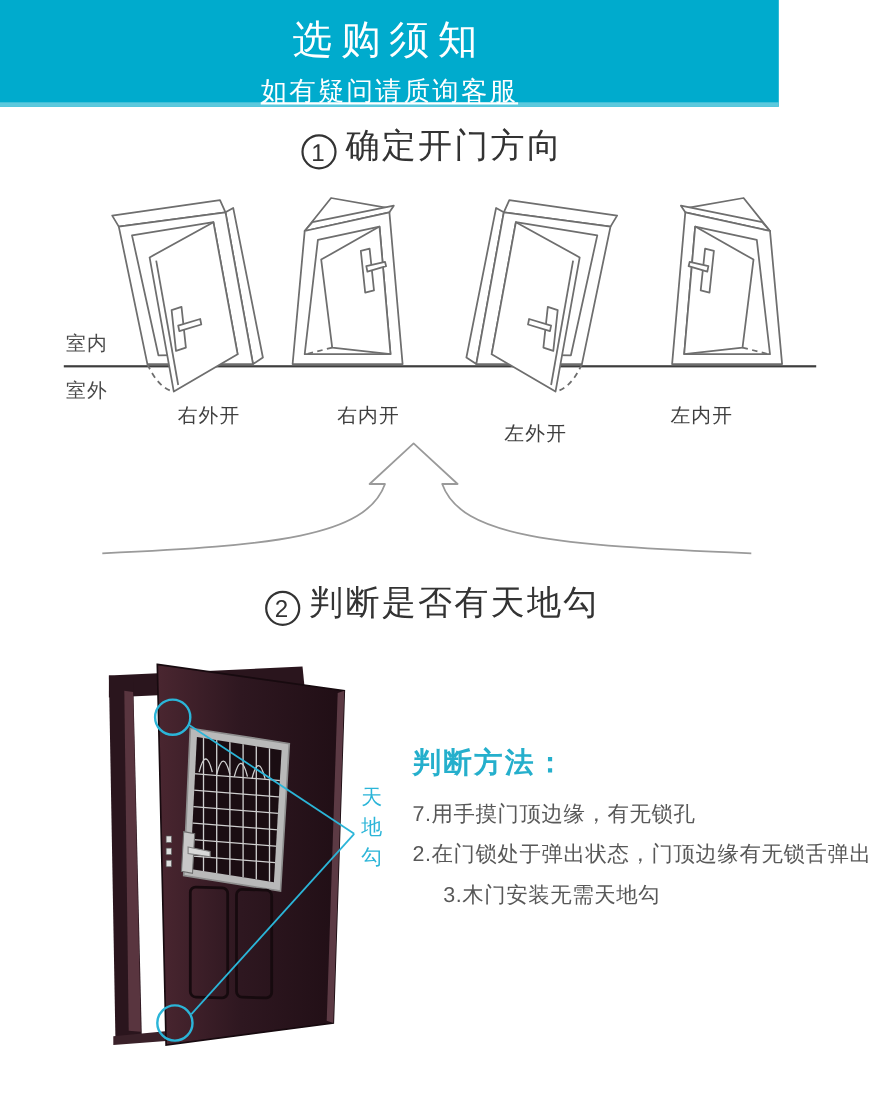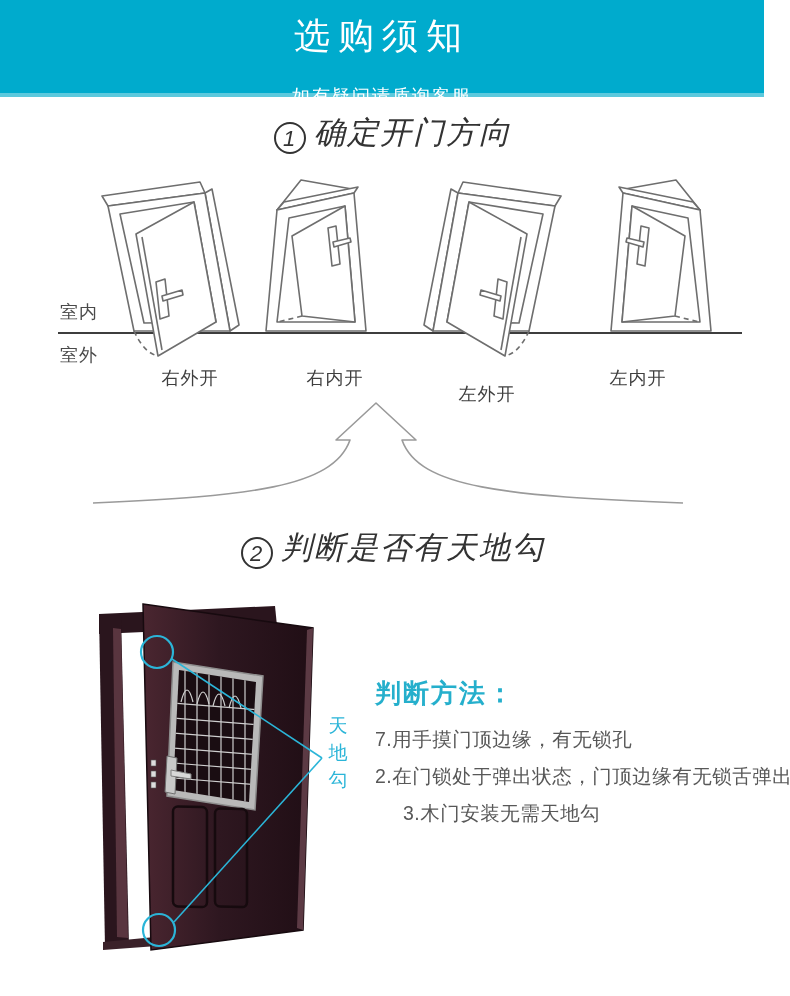--- a/index.html
+++ b/index.html
@@ -6,35 +6,35 @@
   html,body { background:#ffffff; }
   body { font-family:"Liberation Sans","DejaVu Sans",sans-serif; }
   .page {
     position:relative; width:790px; height:996px; margin:0 auto;
     background:#ffffff; overflow:hidden;
   }
   .abs { position:absolute; }
 
   
   .header {
-    position:absolute; left:0; top:0; width:764px; height:97px;
+    position:absolute; left:0; top:0; width:708px; height:97px;
     background:#00ABCD; text-align:center; color:#ffffff;
     border-bottom:4px solid #5cc9dd;
   }
   .header-title {
     padding-top:12px; font-size:36px; letter-spacing:8px; font-weight:400;
   }
   .header-sub {
-    margin-top:23px; font-size:18px; letter-spacing:2px; font-weight:300;text-decoration:underline;
+    margin-top:6px; font-size:24px; letter-spacing:2px; font-weight:300;text-decoration:underline;
   }
 
   
   .section-title {
     position:absolute; left:0; width:786px; text-align:center;
-    color:#333333; font-size:31px; font-weight:300; letter-spacing:2px;font-style:italic;
+    color:#333333; font-size:31px; font-weight:300; letter-spacing:2px;
   }
   .num-circle {
     display:inline-block; width:32px; height:32px; line-height:30px;
     border:2px solid #333; border-radius:50%; font-size:22px; font-weight:300;
     text-align:center; vertical-align:-3px; margin-right:8px;
   }
 
   .ground-line {
     position:absolute; left:58px; top:332px; width:684px; height:2px;
     background:#3d3d3d;

